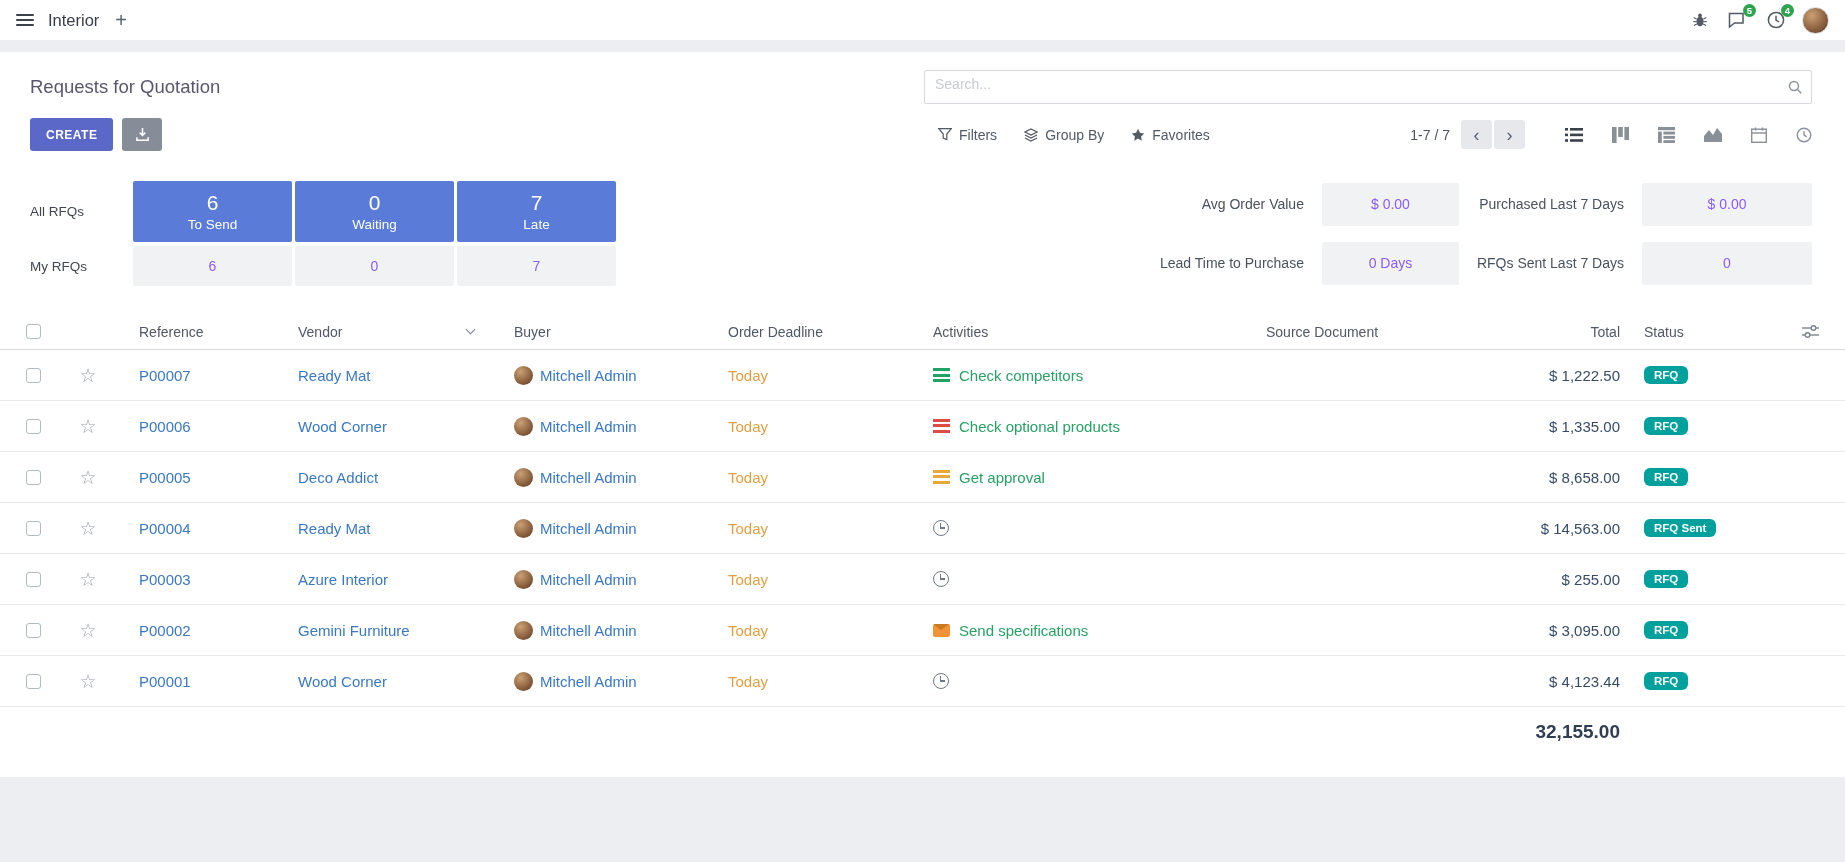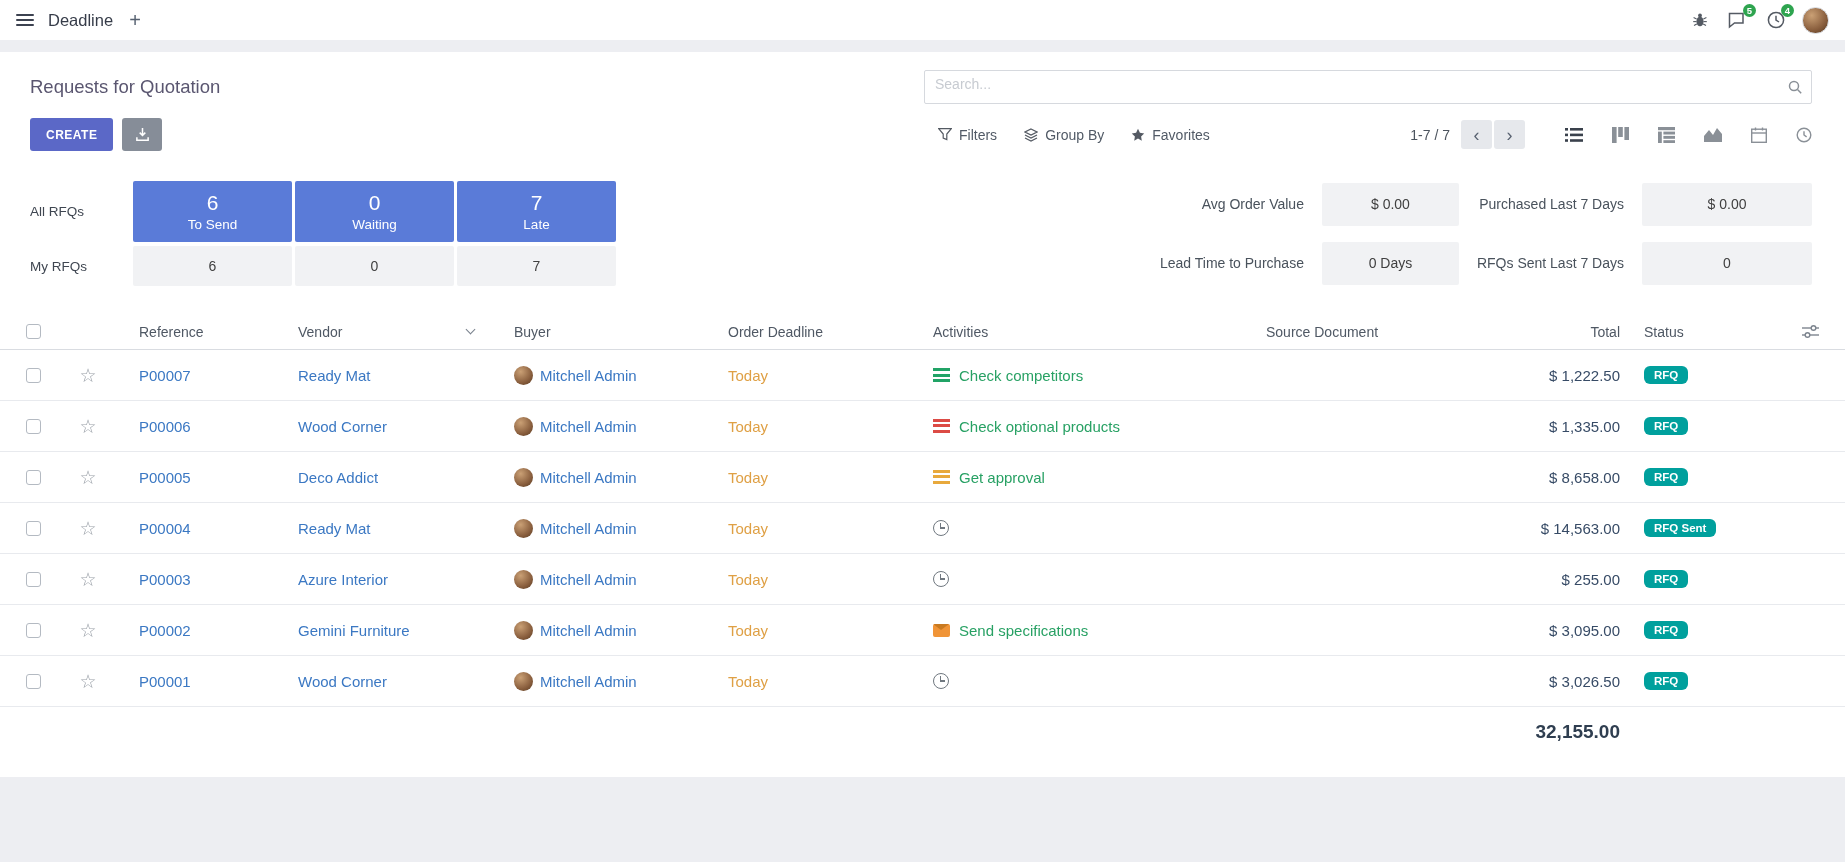--- a/index.html
+++ b/index.html
@@ -49,21 +49,21 @@
 
   
   .dashboard { display:flex; align-items:center; padding:30px 33px 0 30px; }
   .dash-grid { display:grid; grid-template-columns:100px repeat(3,159px); grid-template-rows:61px 40px; gap:4px 3px; }
   .dash-label { display:flex; align-items:center; font-size:13.5px; color:#3f4651; }
   .card { background:#5a7bd8; color:#fff; border-radius:2px; display:flex; flex-direction:column;
           align-items:center; justify-content:center; cursor:pointer; }
   .card .num { font-size:21px; font-weight:500; }
   .card .lbl { font-size:13.5px; margin-top:2px; }
   .gbox { background:#f1f2f4; border-radius:2px; display:flex; align-items:center; justify-content:center;
-          font-size:14px; color:#404040; cursor:pointer; }
+          font-size:14px; color:#8b5cf6; cursor:pointer; }
   .dash-kpis { margin-left:auto; display:grid; grid-template-columns:auto 137px auto 170px; gap:16px 18px; align-items:center; }
   .kpi-label { font-size:14px; color:#49525c; text-align:right; }
   .kpi-value { height:43px; cursor:default; }
 
   
   .list { margin-top:28px; }
   .trow { display:grid; grid-template-columns:66px 44px 188px 208px 222px 205px 333px 204px 158px 147px 1fr; align-items:center; }
   .thead { height:36px; border-bottom:1px solid #d9dce1; color:#4f5864; font-size:14px; }
   .brow { height:51px; border-bottom:1px solid #e8eaee; font-size:15px; }
   .tfoot { height:50px; font-weight:bold; color:#2f3e50; font-size:19px; }
@@ -101,21 +101,21 @@
 </style>
 </head>
 <body>
 
 <nav class="topbar">
   <div class="hamburger">
       <span></span>
       <span></span>
       <span></span>
     </div>
-  <div class="app-name">Deadline</div>
+  <div class="app-name">Interior</div>
   <div class="plus">+</div>
   <div class="topbar-right">
     <div class="systray-btn">
       <svg width="16" height="16" viewBox="0 0 16 16">
           <ellipse cx="8" cy="9.5" rx="3.6" ry="4.8" fill="#545a63"></ellipse>
           <circle cx="8" cy="3.4" r="1.9" fill="#545a63"></circle>
           <g stroke="#545a63" stroke-width="1.1">
             <line x1="4.6" y1="7" x2="1.6" y2="5.6"></line>
             <line x1="4.5" y1="9.6" x2="1.2" y2="9.6"></line>
             <line x1="4.8" y1="12" x2="2" y2="13.6"></line>
@@ -540,21 +540,21 @@
         </div>
       <div class="cell">
           <span class="today">Today</span>
         </div>
       <div class="cell">
           <span class="act-icon" data-icon="clock"></span>
           <a class="act-text"></a>
         </div>
       <div class="cell"></div>
       <div class="cell c-total">
-          <span class="total-amt">$ 3,026.50</span>
+          <span class="total-amt">$ 4,123.44</span>
         </div>
       <div class="cell c-status">
           <span class="badge">RFQ</span>
         </div>
       <div class="cell c-fill"></div>
     </div>
 
     <div class="trow tfoot">
       <div class="cell c-check"></div>
         <div class="cell c-star"></div>

